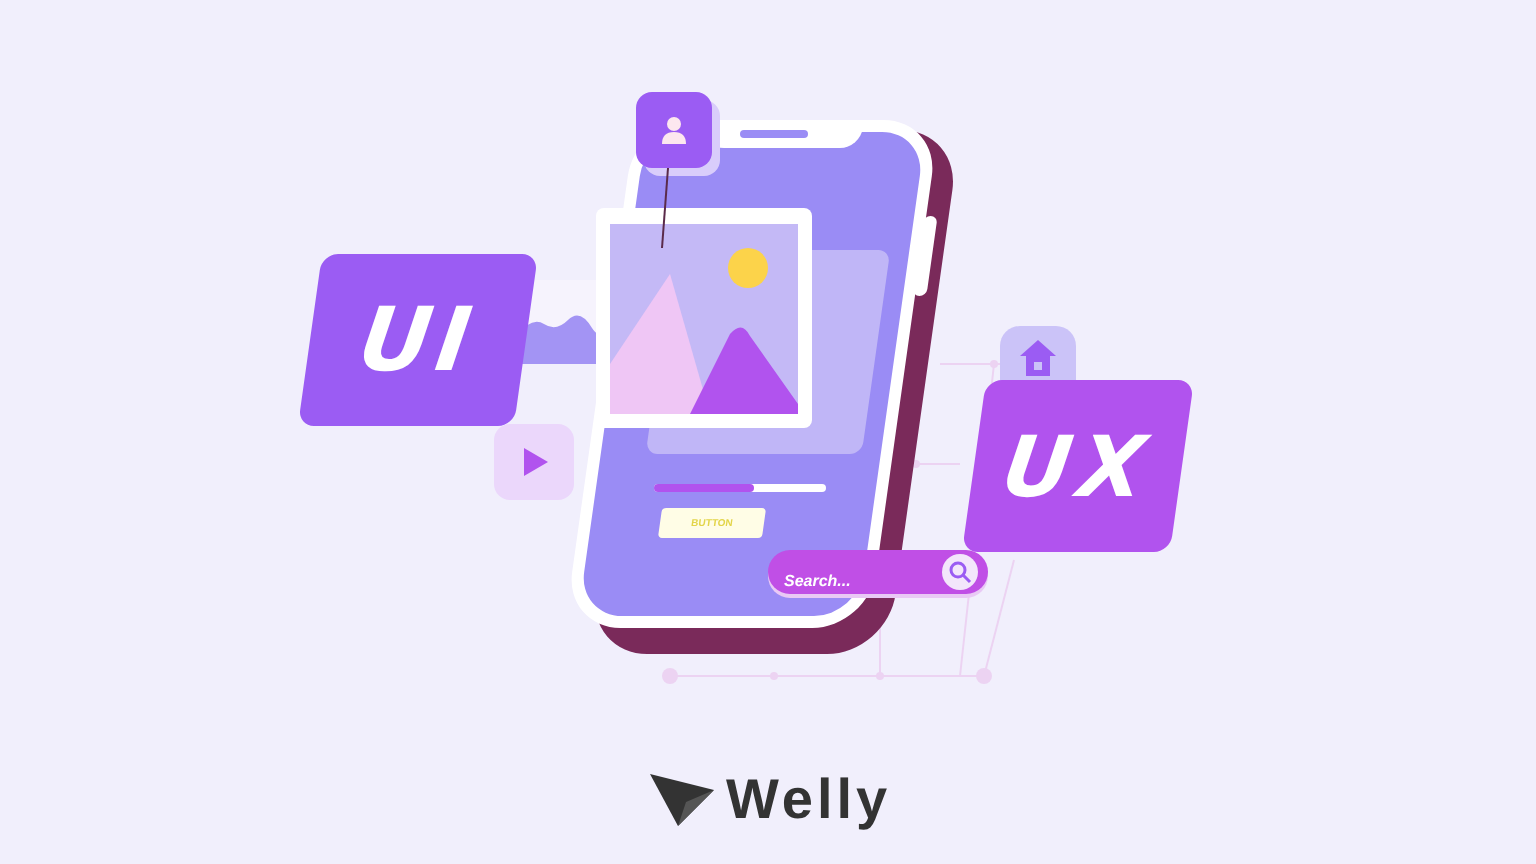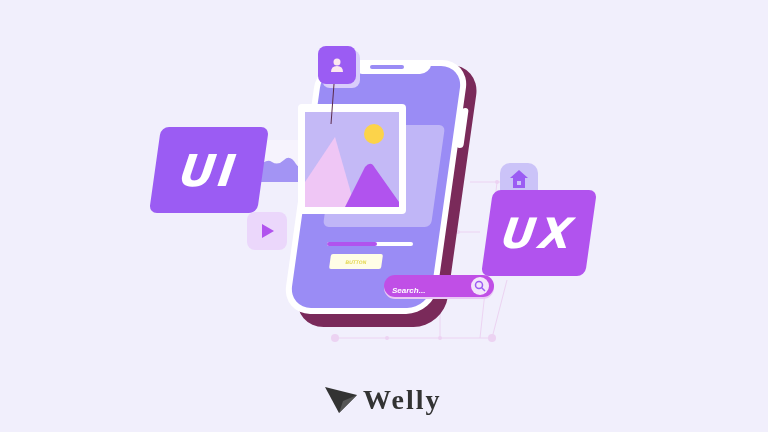--- a/index.html
+++ b/index.html
@@ -24,21 +24,21 @@
   .progress-fill{left:327px;top:242px;width:50px;height:4px;background:#b153ee;border-radius:2px;}
   .btn{left:330px;top:254px;width:52px;height:15px;background:#fffde6;border-radius:2px;transform:skewX(-8deg);display:flex;align-items:center;justify-content:center;font-size:5px;color:#e3d54a;font-weight:bold;}
   .search{left:384px;top:275px;width:110px;height:22px;background:#c04fe6;border-radius:11px;box-shadow:0 2px 0 #e9c9f5;}
   .search-text{left:392px;top:286px;font-size:8px;color:#fff;font-weight:bold;font-style:italic;}
   .search-icon{left:471px;top:277px;width:18px;height:18px;border-radius:50%;background:#f3e6fb;display:flex;align-items:center;justify-content:center;}
   .user-badge{left:318px;top:46px;width:38px;height:38px;background:#9b5cf3;border-radius:8px;display:flex;align-items:center;justify-content:center;box-shadow:4px 4px 0 #d9cdfb;}
   .play-badge{left:247px;top:212px;width:40px;height:38px;background:#ebd7fb;border-radius:8px;display:flex;align-items:center;justify-content:center;}
   .home-badge{left:500px;top:163px;width:38px;height:40px;background:#cbc3f8;border-radius:10px;}
   .wave{left:258px;top:140px;width:52px;height:42px;}
   .logo{left:325px;top:384px;display:flex;align-items:center;gap:6px;}
-  .logo-text{font-size:28px;font-weight:bold;color:#333333;letter-spacing:2px;font-family:Liberation Serif, serif;}
+  .logo-text{font-size:28px;font-weight:bold;color:#333333;letter-spacing:2px;font-family:Liberation Sans, sans-serif;}
 </style>
 </head>
 <body>
 
 <div class="stage">
 
   <svg class="abs" style="left:0;top:0" width="768" height="432">
     <g stroke="#ecd3f2" stroke-width="1" fill="none">
       <line x1="335" y1="338" x2="492" y2="338"></line>
       <line x1="470" y1="182" x2="520" y2="182"></line>

